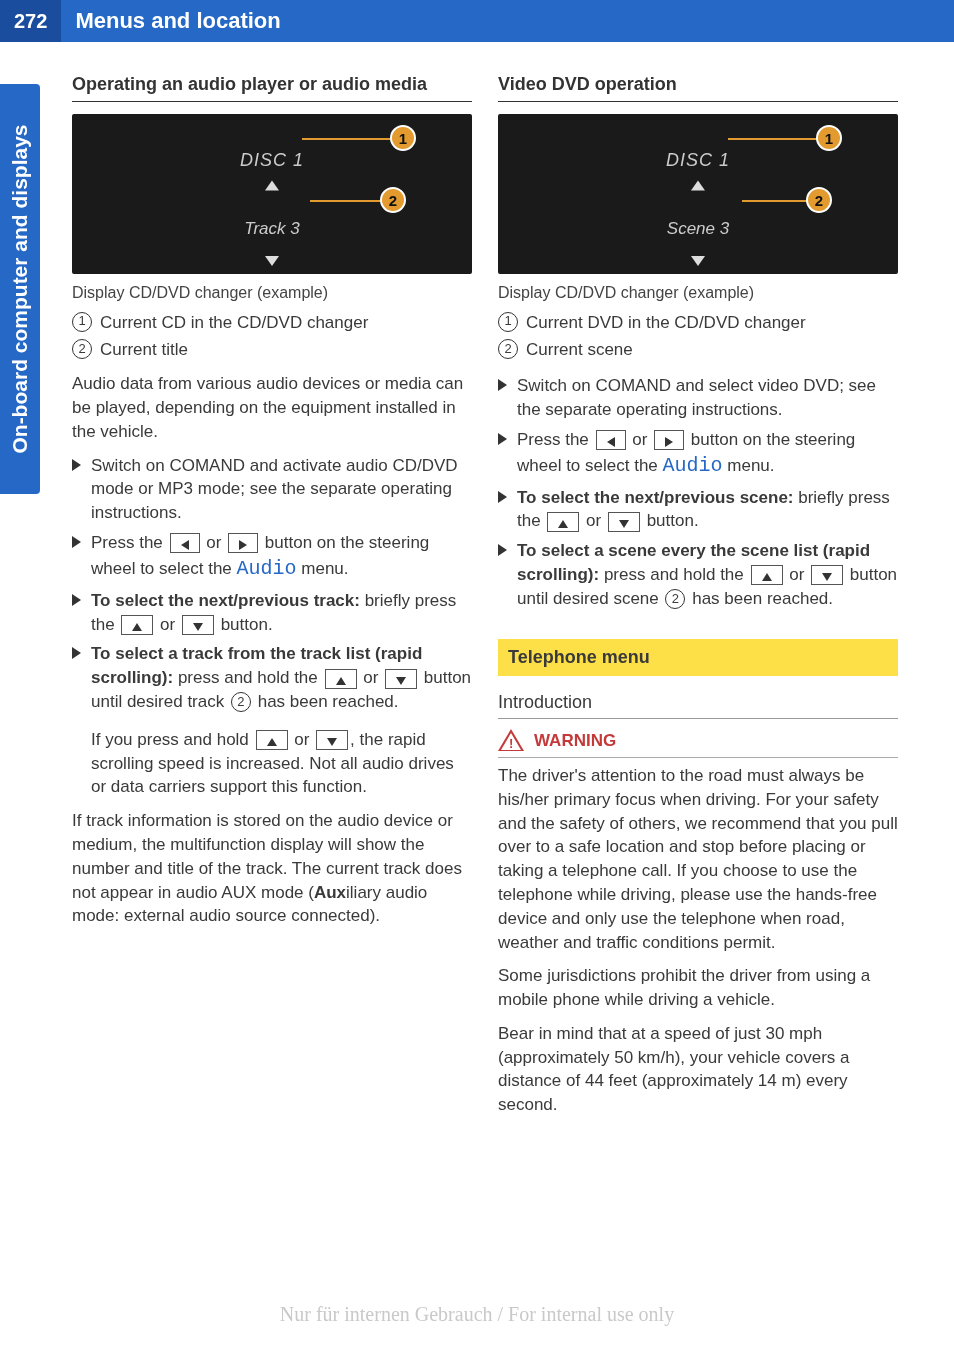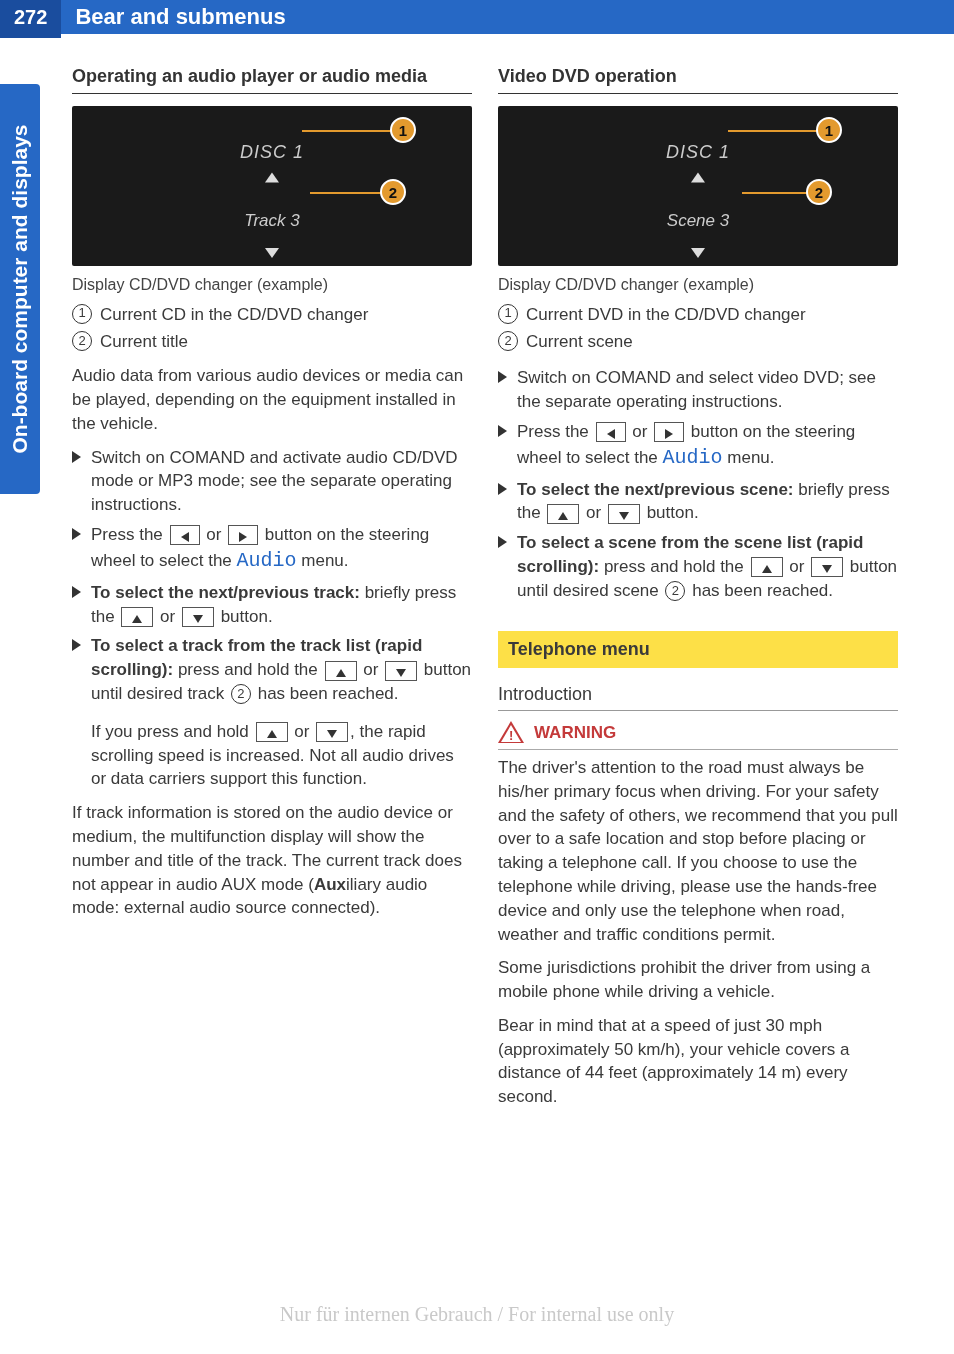--- a/index.html
+++ b/index.html
@@ -9,21 +9,21 @@
     height: 1354px;
     background: #fff;
     position: relative;
     color: #333;
   }
   .header-bar {
     background: #2668c5;
     color: #fff;
     display: flex;
     align-items: center;
-    height: 34px;
+    height: 42px;
   }
   .page-num-box {
     background: #1a4d9e;
     color: #fff;
     font-weight: bold;
     font-size: 20px;
     padding: 9px 14px;
     height: 42px;
     display: flex;
     align-items: center;
@@ -162,21 +162,21 @@
     font-size:20px;color:#c9c9c9;
     font-family:Georgia,serif;
   }
   b { font-weight:bold; }
 </style>
 </head>
 <body>
 
 <div class="header-bar">
   <div class="page-num-box">272</div>
-  <div class="header-title">Bear and submenus</div>
+  <div class="header-title">Menus and location</div>
 </div>
 
 <div class="side-tab">
   <div class="side-tab-text">On-board computer and displays</div>
 </div>
 
 <div class="content">
 
   <div class="col">
     <div class="h3">Operating an audio player or audio media</div>
@@ -281,21 +281,21 @@
     <div class="step">
         <div class="step-arrow"></div>
       <div>
         <b>To select the next/previous scene:</b><span> briefly press the </span><span class="btn-key"><span class="tri-up"></span></span><span> or </span><span class="btn-key"><span class="tri-down"></span></span><span> button.</span>
       </div>
     </div>
 
     <div class="step">
         <div class="step-arrow"></div>
       <div>
-        <b>To select a scene from the scene list (rapid scrolling):</b><span> press and hold the </span><span class="btn-key"><span class="tri-up"></span></span><span> or </span><span class="btn-key"><span class="tri-down"></span></span><span> button until desired scene </span><span class="inline-enum">2</span><span> has been reached.</span>
+        <b>To select a scene every the scene list (rapid scrolling):</b><span> press and hold the </span><span class="btn-key"><span class="tri-up"></span></span><span> or </span><span class="btn-key"><span class="tri-down"></span></span><span> button until desired scene </span><span class="inline-enum">2</span><span> has been reached.</span>
       </div>
     </div>
 
     <div class="section-title">Telephone menu</div>
     <div class="h3-sub">Introduction</div>
 
     <div class="warn-row">
       <div class="warn-icon">
         <div class="warn-tri"></div>
           <div class="warn-tri-inner"></div>

